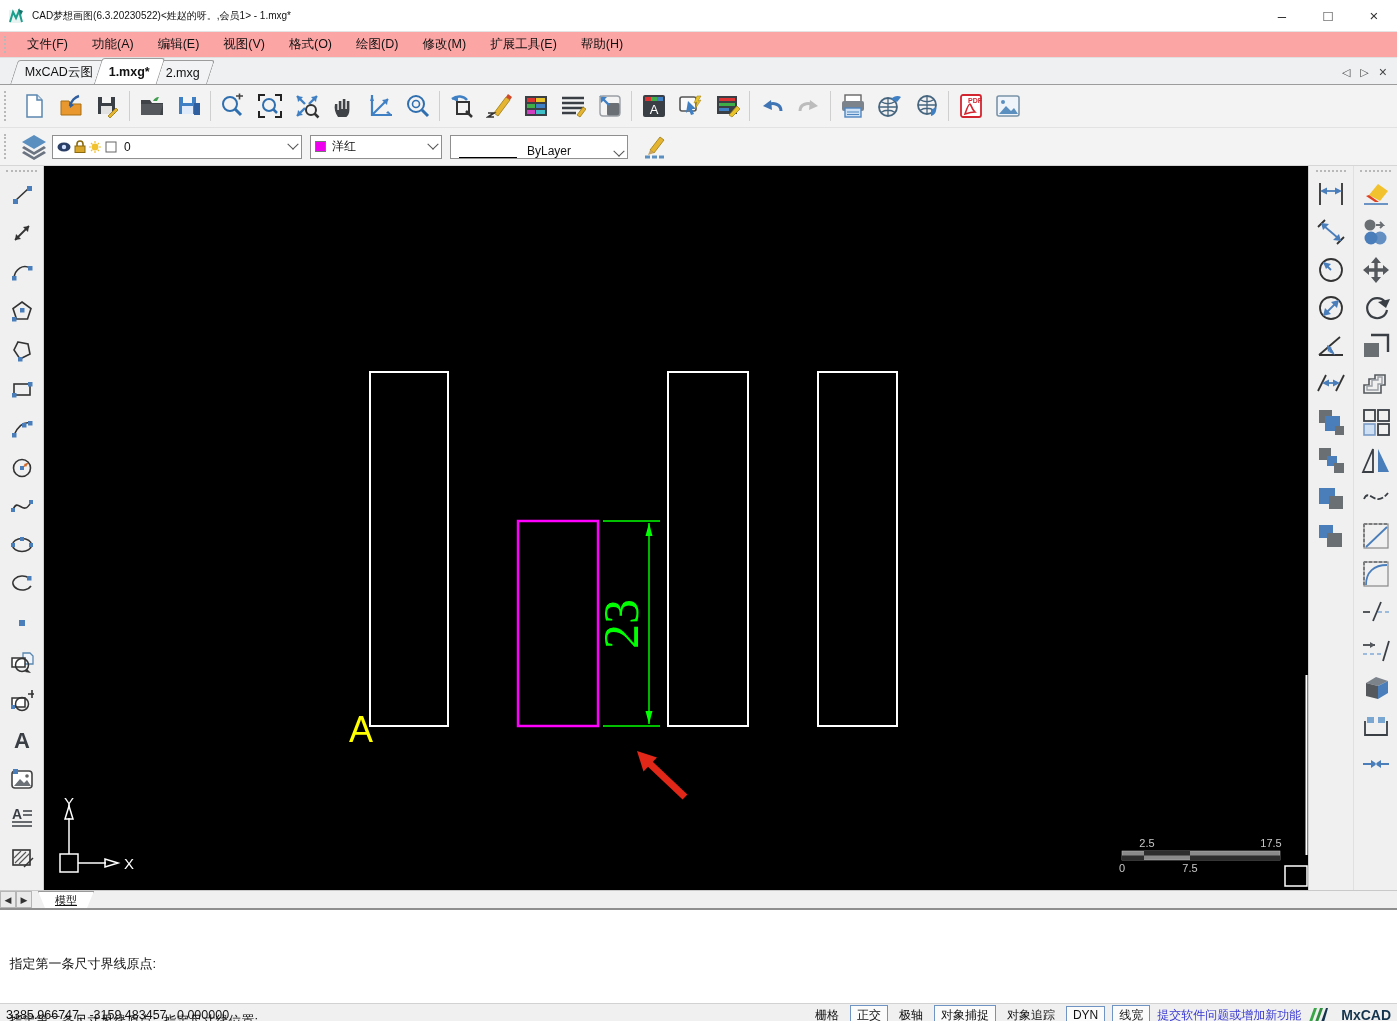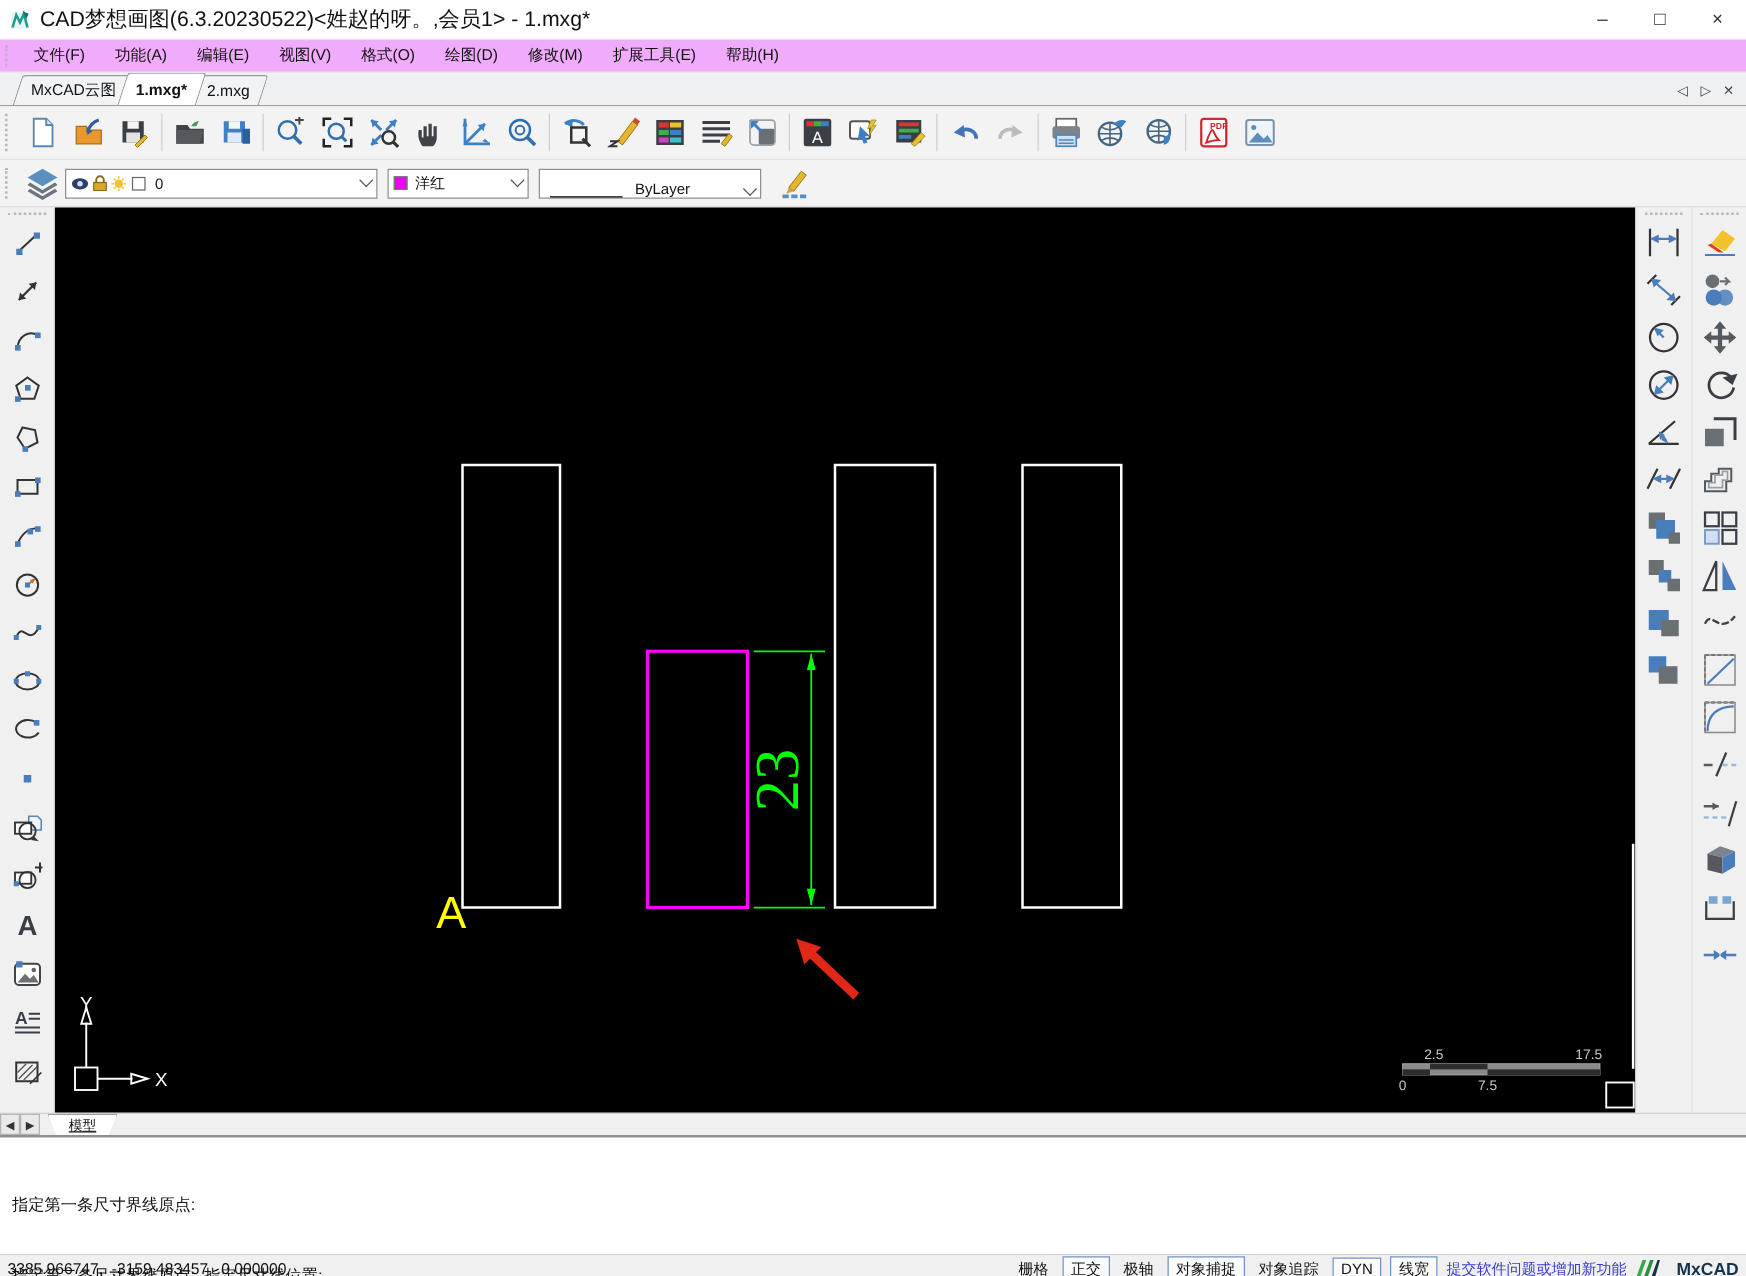--- a/index.html
+++ b/index.html
@@ -2,47 +2,47 @@
 <html><head>
 <meta charset="utf-8">
 <style>
   * { box-sizing: border-box; margin: 0; padding: 0; }
   html,body { width:1397px; height:1021px; overflow:hidden;
     font-family:"Liberation Sans",sans-serif; font-size:12px; background:#f0f0f0; color:#111; }
 
   
   .titlebar { height:32px; background:#ffffff; display:flex; align-items:center; border-bottom:1px solid #e4e4e4; }
   .titlebar .appicon { margin:0 6px 0 8px; }
-  .titlebar .title { font-size:17px; color:#111; }
+  .titlebar .title { font-size:10px; color:#111; }
   .win-controls { margin-left:auto; display:flex; height:100%; }
   .win-btn { width:46px; display:flex; align-items:center; justify-content:center; font-size:15px; color:#333; cursor:default; }
 
   
-  .menubar { height:26px; background:#f0abfc; display:flex; align-items:center; border-bottom:1px solid #e0e0e0; }
+  .menubar { height:26px; background:#fca5a5; display:flex; align-items:center; border-bottom:1px solid #e0e0e0; }
   .grip-v { width:5px; height:70%; border-left:2px dotted #b8b8b8; margin:0 6px 0 4px; }
   .menu-item { padding:3px 12px; font-size:12.5px; }
 
   
   .tabbar { height:27px; background:#eef0f2; display:flex; align-items:flex-end; border-bottom:1px solid #9c9c9c; padding-left:14px; }
   .dtab { height:24px; padding:0 10px; display:flex; align-items:center; border:1px solid #9c9c9c; border-bottom:none;
           background:#f2f3f5; margin-right:-6px; transform:skewX(-18deg); border-radius:3px 3px 0 0; }
   .dtab > span { transform:skewX(18deg); font-size:12.5px; white-space:nowrap; }
   .dtab.active { background:#ffffff; z-index:3; position:relative; height:26px; }
   .dtab.active > span { font-weight:bold; }
   .tabnav { margin-left:auto; display:flex; align-items:center; gap:10px; padding:0 10px 4px 0; color:#444; font-size:11px; }
 
   
   .toolbar1 { height:43px; background:#f3f3f3; display:flex; align-items:center; border-bottom:1px solid #e2e2e2; }
   .t-btn { width:37px; height:37px; display:flex; align-items:center; justify-content:center; border-radius:3px; }
   .tsep { width:1px; height:30px; background:#cfcfcf; margin:0 3px; }
   .toolbar2 { height:38px; background:#f3f3f3; display:flex; align-items:center; border-bottom:1px solid #d6d6d6; }
   .combo { height:24px; background:#fff; border:1px solid #8f8f8f; display:flex; align-items:center; padding:0 4px; margin-right:8px; position:relative; }
   .combo .chev { margin-left:auto; width:8px; height:8px; border-right:1.5px solid #555; border-bottom:1.5px solid #555; transform:rotate(45deg) translate(-2px,-2px); }
   .combo-layer { width:250px; }
-  .combo-color { width:113px; }
+  .combo-color { width:132px; }
   .combo-ltype { width:178px;align-items:flex-end; }
   .swatch { width:11px; height:11px; background:#ee00ee; border:1px solid #777; margin-right:6px; }
   .ltline { width:58px; height:0; border-top:1.6px solid #000; margin:0 10px 0 4px; }
 
   
   .main { display:flex; height:724px; }
   .ltoolbar { width:44px; background:#f0f0f0; border-right:1px solid #cfcfcf; display:flex; flex-direction:column; align-items:center; padding-top:4px; }
   .grip-h { width:70%; border-top:2px dotted #b8b8b8; margin-bottom:4px; }
   .l-btn { width:34px; height:36px; display:flex; align-items:center; justify-content:center; margin-bottom:3px; border-radius:3px; }
   .canvas { width:1264px; height:724px; background:#000; position:relative; }

